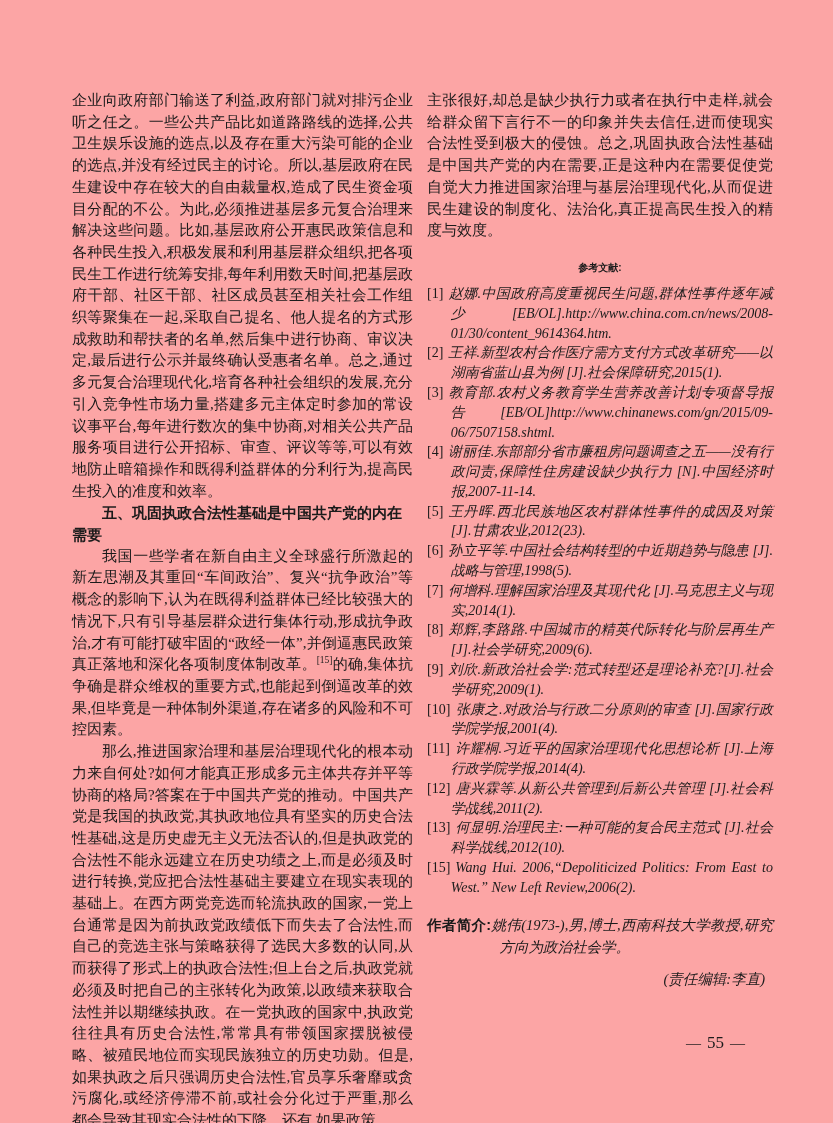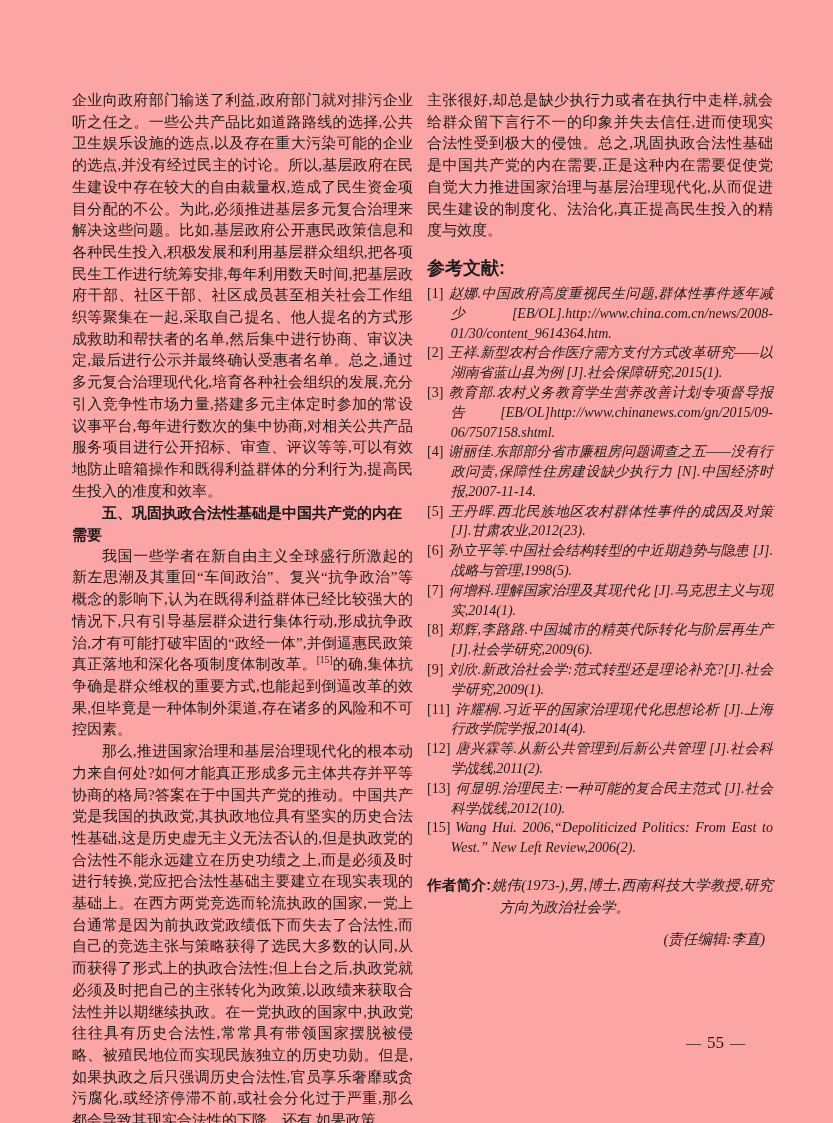--- a/index.html
+++ b/index.html
@@ -37,22 +37,23 @@
   sup.footnote {
     font-size: 9.5px;
     line-height: 0;
     vertical-align: super;
   }
 
   .refs-heading {
     margin: 16px 0 6px 0;
     font-family: "Liberation Sans", "DejaVu Sans", sans-serif;
     font-weight: bold;
-    font-size: 18px;
+    font-size: 10px;
     line-height: 20px;
+    text-align: center;
   }
 
   .ref {
     margin: 0;
     padding-left: 1.7em;
     text-indent: -1.7em;
     text-align: justify;
     font-family: "Liberation Serif", "DejaVu Serif", serif;
     font-style: italic;
     font-size: 14px;
@@ -122,20 +123,21 @@
     <div class="refs">
       <p class="ref"><span class="ref-label">[1]</span><span class="ref-text">赵娜.中国政府高度重视民生问题,群体性事件逐年减少 [EB/OL].http://www.china.com.cn/news/2008-01/30/content_9614364.htm.</span></p>
       <p class="ref"><span class="ref-label">[2]</span><span class="ref-text">王祥.新型农村合作医疗需方支付方式改革研究——以湖南省蓝山县为例 [J].社会保障研究,2015(1).</span></p>
       <p class="ref"><span class="ref-label">[3]</span><span class="ref-text">教育部.农村义务教育学生营养改善计划专项督导报告 [EB/OL]http://www.chinanews.com/gn/2015/09-06/7507158.shtml.</span></p>
       <p class="ref"><span class="ref-label">[4]</span><span class="ref-text">谢丽佳.东部部分省市廉租房问题调查之五——没有行政问责,保障性住房建设缺少执行力 [N].中国经济时报,2007-11-14.</span></p>
       <p class="ref"><span class="ref-label">[5]</span><span class="ref-text">王丹晖.西北民族地区农村群体性事件的成因及对策 [J].甘肃农业,2012(23).</span></p>
       <p class="ref"><span class="ref-label">[6]</span><span class="ref-text">孙立平等.中国社会结构转型的中近期趋势与隐患 [J].战略与管理,1998(5).</span></p>
       <p class="ref"><span class="ref-label">[7]</span><span class="ref-text">何增科.理解国家治理及其现代化 [J].马克思主义与现实,2014(1).</span></p>
       <p class="ref"><span class="ref-label">[8]</span><span class="ref-text">郑辉,李路路.中国城市的精英代际转化与阶层再生产 [J].社会学研究,2009(6).</span></p>
       <p class="ref"><span class="ref-label">[9]</span><span class="ref-text">刘欣.新政治社会学:范式转型还是理论补充?[J].社会学研究,2009(1).</span></p>
+      <p class="ref"><span class="ref-label">[10]</span><span class="ref-text">张康之.对政治与行政二分原则的审查 [J].国家行政学院学报,2001(4).</span></p>
       <p class="ref"><span class="ref-label">[11]</span><span class="ref-text">许耀桐.习近平的国家治理现代化思想论析 [J].上海行政学院学报,2014(4).</span></p>
       <p class="ref"><span class="ref-label">[12]</span><span class="ref-text">唐兴霖等.从新公共管理到后新公共管理 [J].社会科学战线,2011(2).</span></p>
       <p class="ref"><span class="ref-label">[13]</span><span class="ref-text">何显明.治理民主:一种可能的复合民主范式 [J].社会科学战线,2012(10).</span></p>
       <p class="ref"><span class="ref-label">[15]</span><span class="ref-text">Wang Hui. 2006,“Depoliticized Politics: From East to West.” New Left Review,2006(2).</span></p>
     </div>
 
     <p class="author-bio"><span class="bio-label">作者简介:</span><span class="bio-text">姚伟(1973-),男,博士,西南科技大学教授,研究方向为政治社会学。</span></p>
 
     <p class="editor-note">(责任编辑:李直)</p>
   </div>

